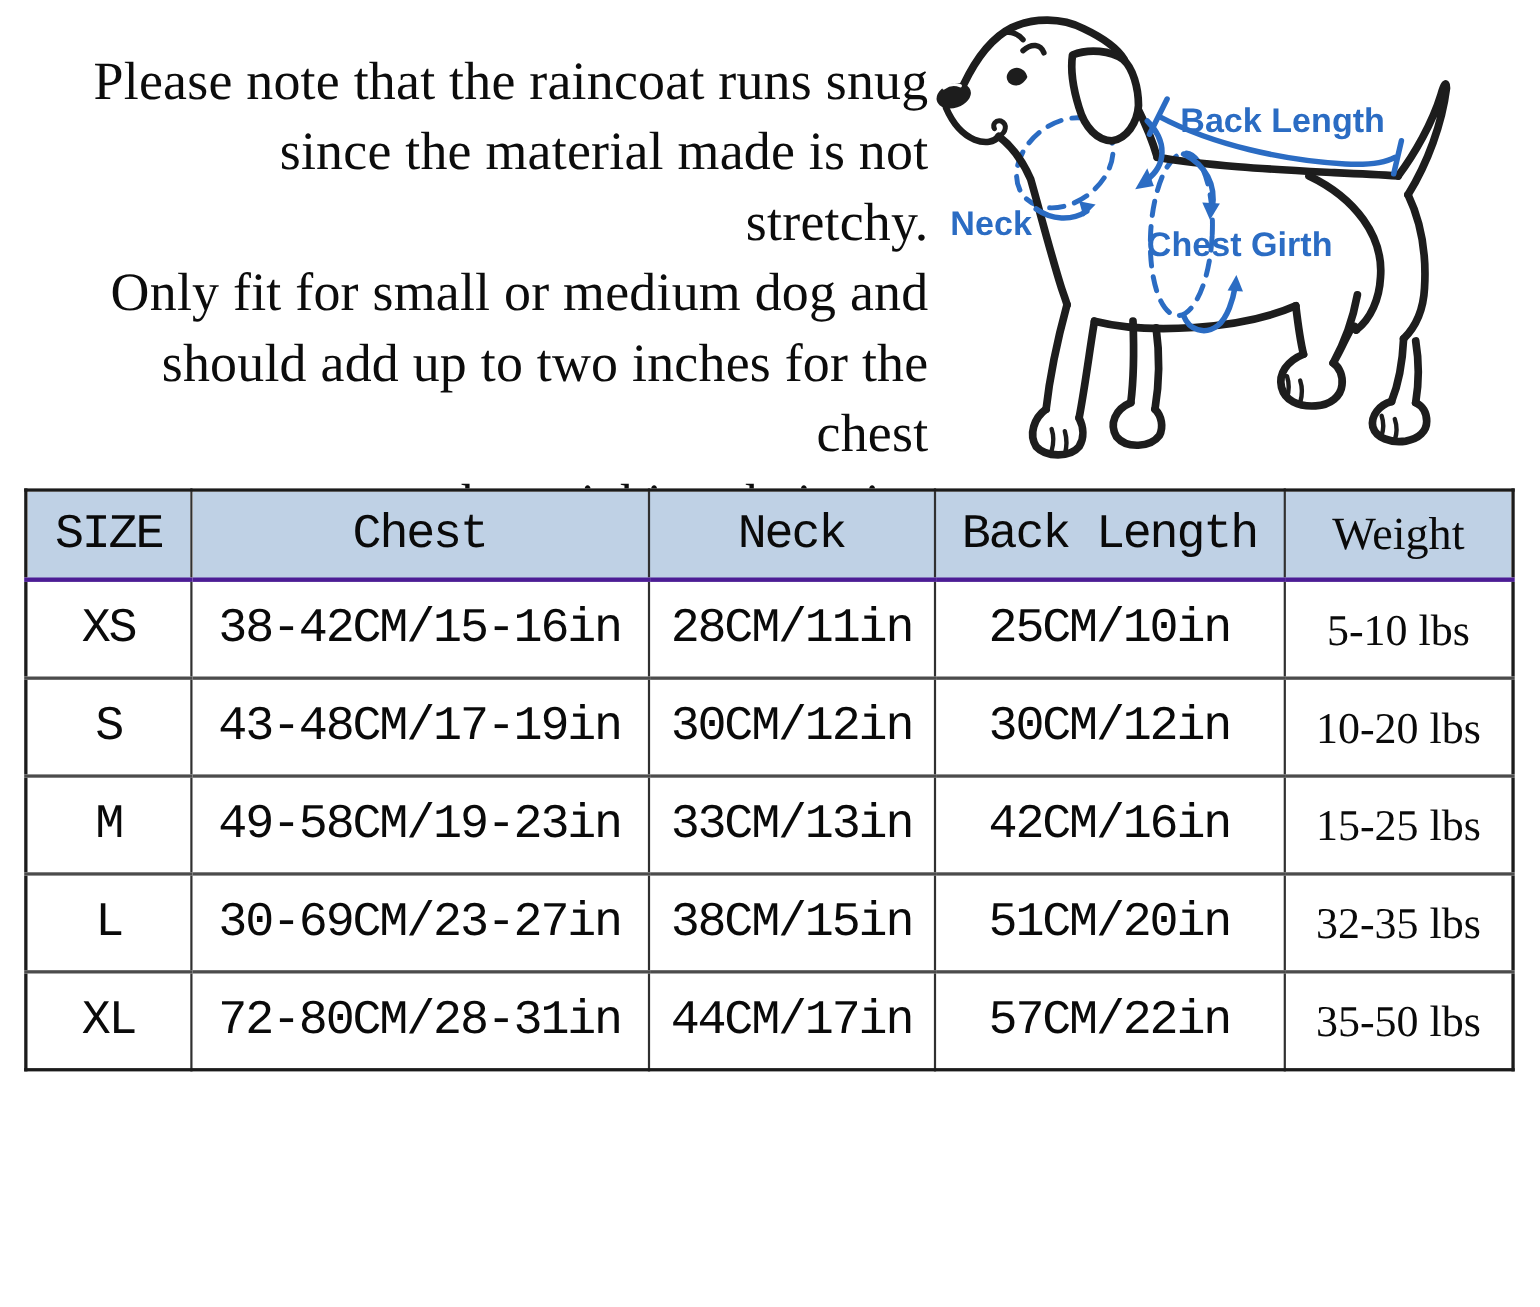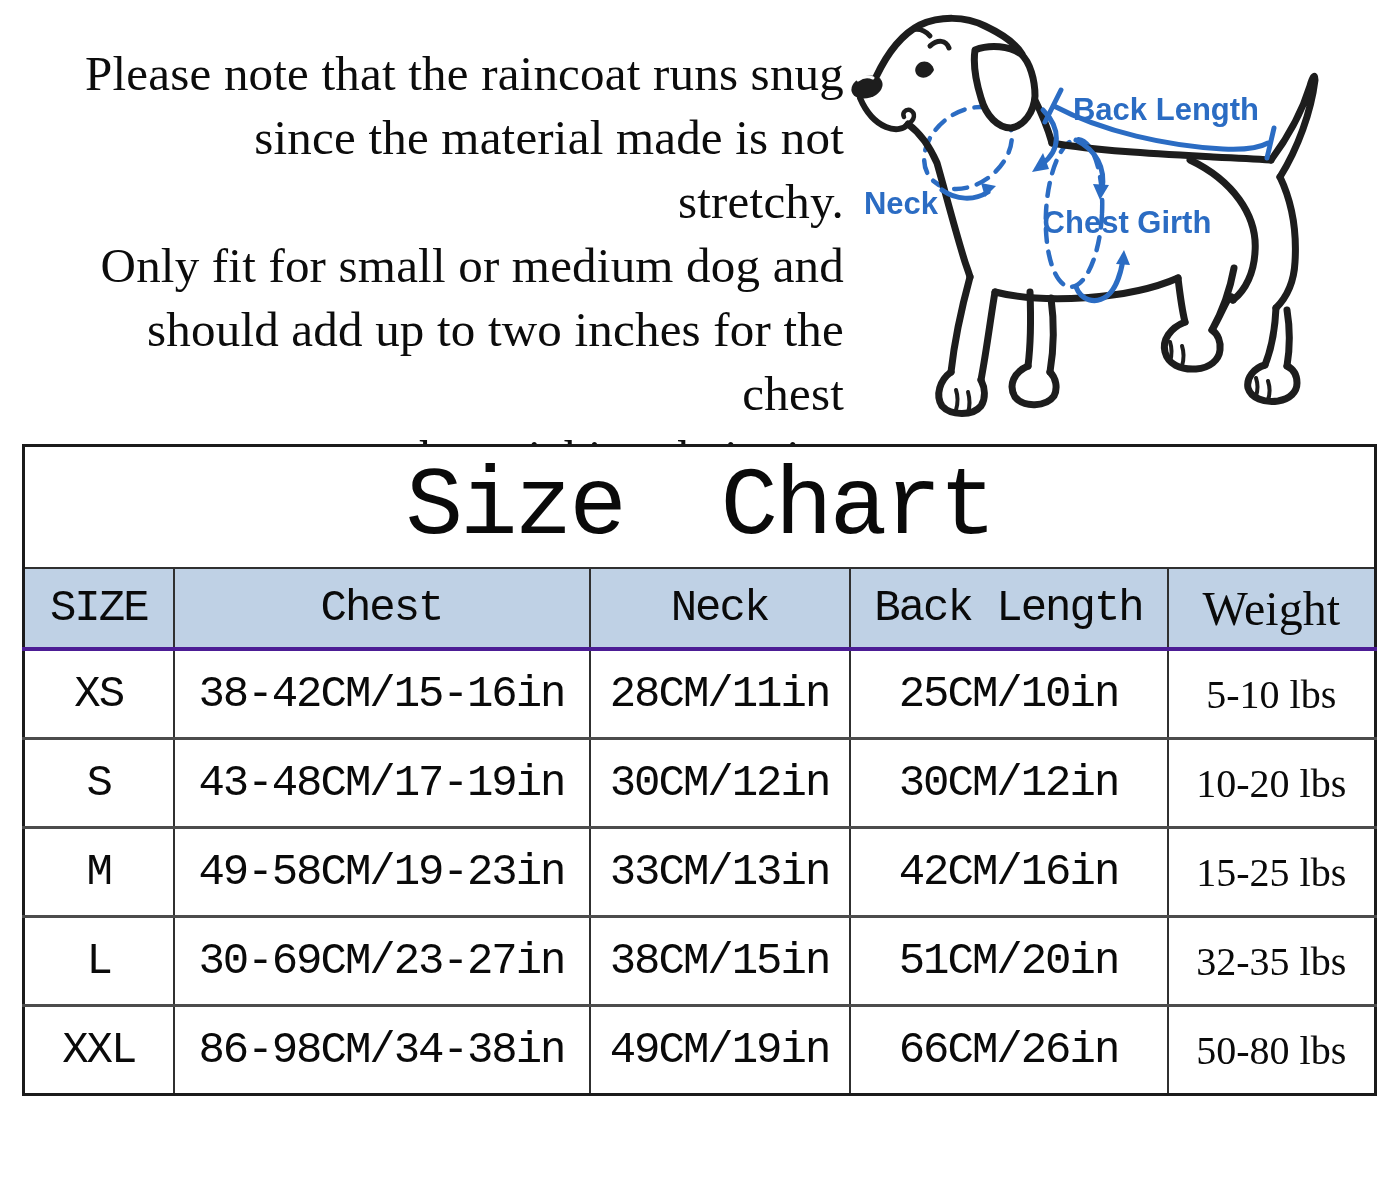--- a/index.html
+++ b/index.html
@@ -29,21 +29,21 @@
     font-size:96px;letter-spacing:-3px;word-spacing:42px;
     border-bottom:2px solid #303030;font-weight:normal;
   }
   .head-row th{
     height:78px;background:#bfd1e5;text-align:center;vertical-align:middle;
     font-family:"Liberation Mono", monospace;font-weight:normal;
     font-size:44px;letter-spacing:-2px;
     border-left:2px solid #303030;border-bottom:4px solid #4c1d95;
   }
   .head-row th:first-child{border-left:none;}
-  .head-row th.serif{font-family:"Liberation Serif", serif;font-size:48px;letter-spacing:0;}
+  .head-row th.serif{font-family:"Liberation Serif", serif;font-size:42px;letter-spacing:0;}
   .data-row td{
     height:86px;text-align:center;vertical-align:middle;
     font-family:"Liberation Mono", monospace;
     font-size:44px;letter-spacing:-2px;
     border-left:2px solid #303030;border-top:3px solid #4c4c4c;
   }
   .data-row td:first-child{border-left:none;}
   .data-row td.wt{font-family:"Liberation Serif", serif;font-size:40px;letter-spacing:0;margin-top:12px;}
 </style>
 </head>
@@ -142,23 +142,20 @@
 
 <table class="size">
   <colgroup>
     <col style="width:150px">
       <col style="width:416px">
       <col style="width:260px">
     <col style="width:318px">
       <col style="width:208px">
   </colgroup>
   <tbody>
-    <tr>
-      <td class="title-cell" colspan="5">Size Chart</td>
-    </tr>
     <tr class="head-row">
       <th>SIZE</th>
       <th>Chest</th>
       <th>Neck</th>
       <th>Back Length</th>
       <th class="serif">Weight</th>
     </tr>
     <tr class="data-row">
       <td>XS</td>
       <td>38-42CM/15-16in</td>
@@ -181,20 +178,20 @@
       <td class="wt">15-25 lbs</td>
     </tr>
     <tr class="data-row">
       <td>L</td>
       <td>30-69CM/23-27in</td>
       <td>38CM/15in</td>
       <td>51CM/20in</td>
       <td class="wt">32-35 lbs</td>
     </tr>
     <tr class="data-row">
-      <td>XXL</td>
-      <td>86-98CM/34-38in</td>
-      <td>49CM/19in</td>
-      <td>66CM/26in</td>
-      <td class="wt">50-80 lbs</td>
+      <td>XL</td>
+      <td>72-80CM/28-31in</td>
+      <td>44CM/17in</td>
+      <td>57CM/22in</td>
+      <td class="wt">35-50 lbs</td>
     </tr>
   </tbody>
 </table>
 
 </body></html>

